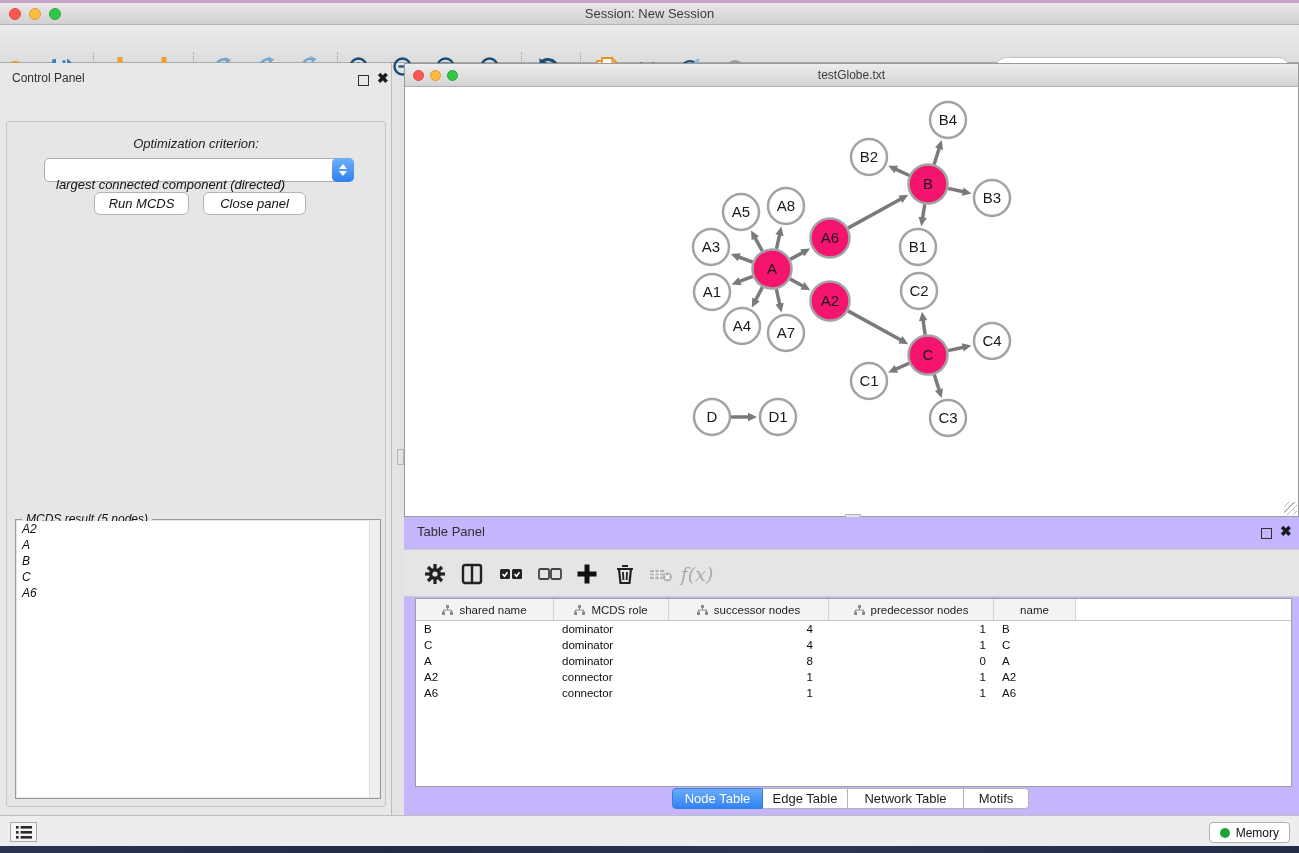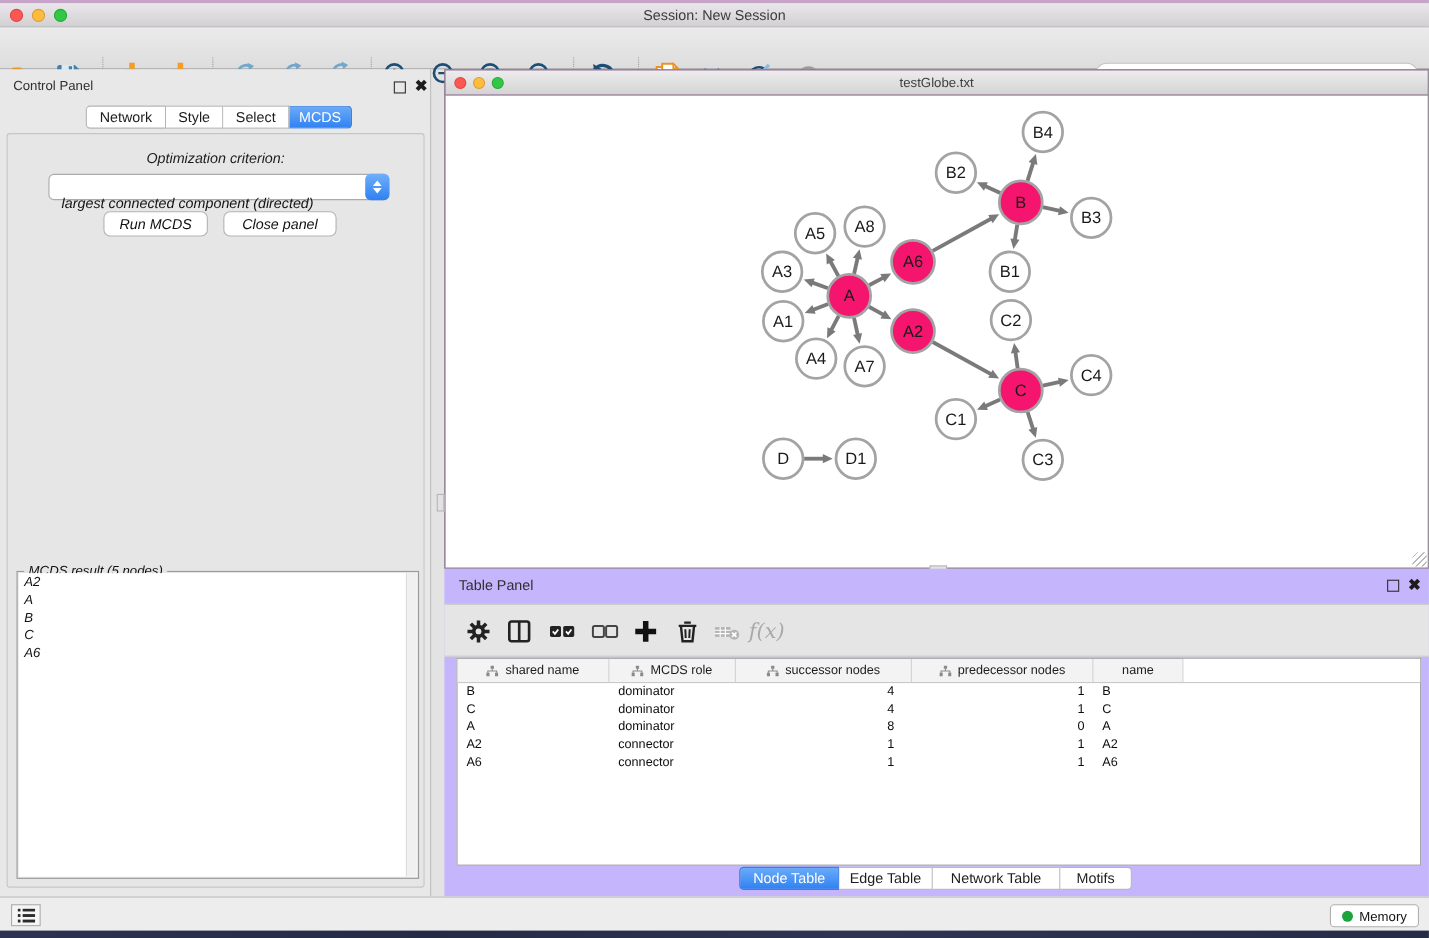--- a/index.html
+++ b/index.html
@@ -52,21 +52,21 @@
      font-size:13px; color:#111; display:flex; align-items:center; justify-content:center; }
 
   #result-group { position:absolute; left:8px; top:397px; width:366px; height:280px;
      border:1px solid #9a9a9a; }
   #result-title { position:absolute; left:6px; top:-8px; background:#e6e6e6; padding:0 4px; font-size:12px; color:#111; }
   #result-list { position:absolute; left:1px; top:1px; right:1px; bottom:1px; background:#fff; overflow:hidden; }
   #result-scroll { position:absolute; right:0; top:0; width:10px; height:100%; background:#f0f0f0; border-left:1px solid #dcdcdc; }
   .result-item { font-size:12px; color:#111; line-height:16px; padding-left:5px; }
 
   
-  #net-window { left:404px; top:63px; width:895px; height:454px; background:#701a75; border:1px solid #9b9b9b; }
+  #net-window { left:404px; top:63px; width:895px; height:454px; background:#fdba74; border:1px solid #9b9b9b; }
   #net-titlebar { position:absolute; left:0; top:0; width:100%; height:23px;
      background:linear-gradient(#ededed,#d3d3d3); border-bottom:1px solid #b1b1b1; display:flex; align-items:center; }
   .tlight-s { width:11px; height:11px; border-radius:50%; display:inline-block; }
   #net-titlebar .title { position:absolute; left:0; right:0; text-align:center; font-size:12px; color:#3e3e3e; }
   #net-canvas { position:absolute; left:0; top:23px; width:893px; height:429px; background:#fff; }
   #resize-grip { position:absolute; right:1px; bottom:1px; width:13px; height:13px;
      background:repeating-linear-gradient(135deg, transparent 0 3px, #b9b9b9 3px 4px); }
   .gripper-v { left:397px; top:449px; width:7px; height:16px; background:#e2e2e2; border:1px solid #b6b6b6; }
   .gripper-h { left:845px; top:514px; width:16px; height:6px; background:#e2e2e2; border:1px solid #b6b6b6; }
 
@@ -286,26 +286,20 @@
   </span>
 </div>
 
 <div id="control-panel" class="abs">
   <div id="cp-header">
     <span class="ptitle">Control Panel</span>
     <span class="abs" style="left:358px;top:3px"><span class="float-ico"></span></span>
     <span class="abs close-ico" style="left:377px;top:4px">✖</span>
   </div>
 
-  <div class="seg abs" style="left:78px;top:33px">
-    <span class="seg-btn" style="width:73px">Network</span>
-    <span class="seg-btn" style="width:52px">Style</span>
-    <span class="seg-btn" style="width:60px">Select</span>
-    <span class="seg-btn active" style="width:57px">MCDS</span>
-  </div>
 
   <div id="cp-content">
     <div id="opt-label">Optimization criterion:</div>
 
     <div id="criterion">
       <span class="val">largest connected component (directed)</span>
       <span class="step">
           <span class="chev-up"></span>
           <span class="chev-dn"></span>
         </span>

